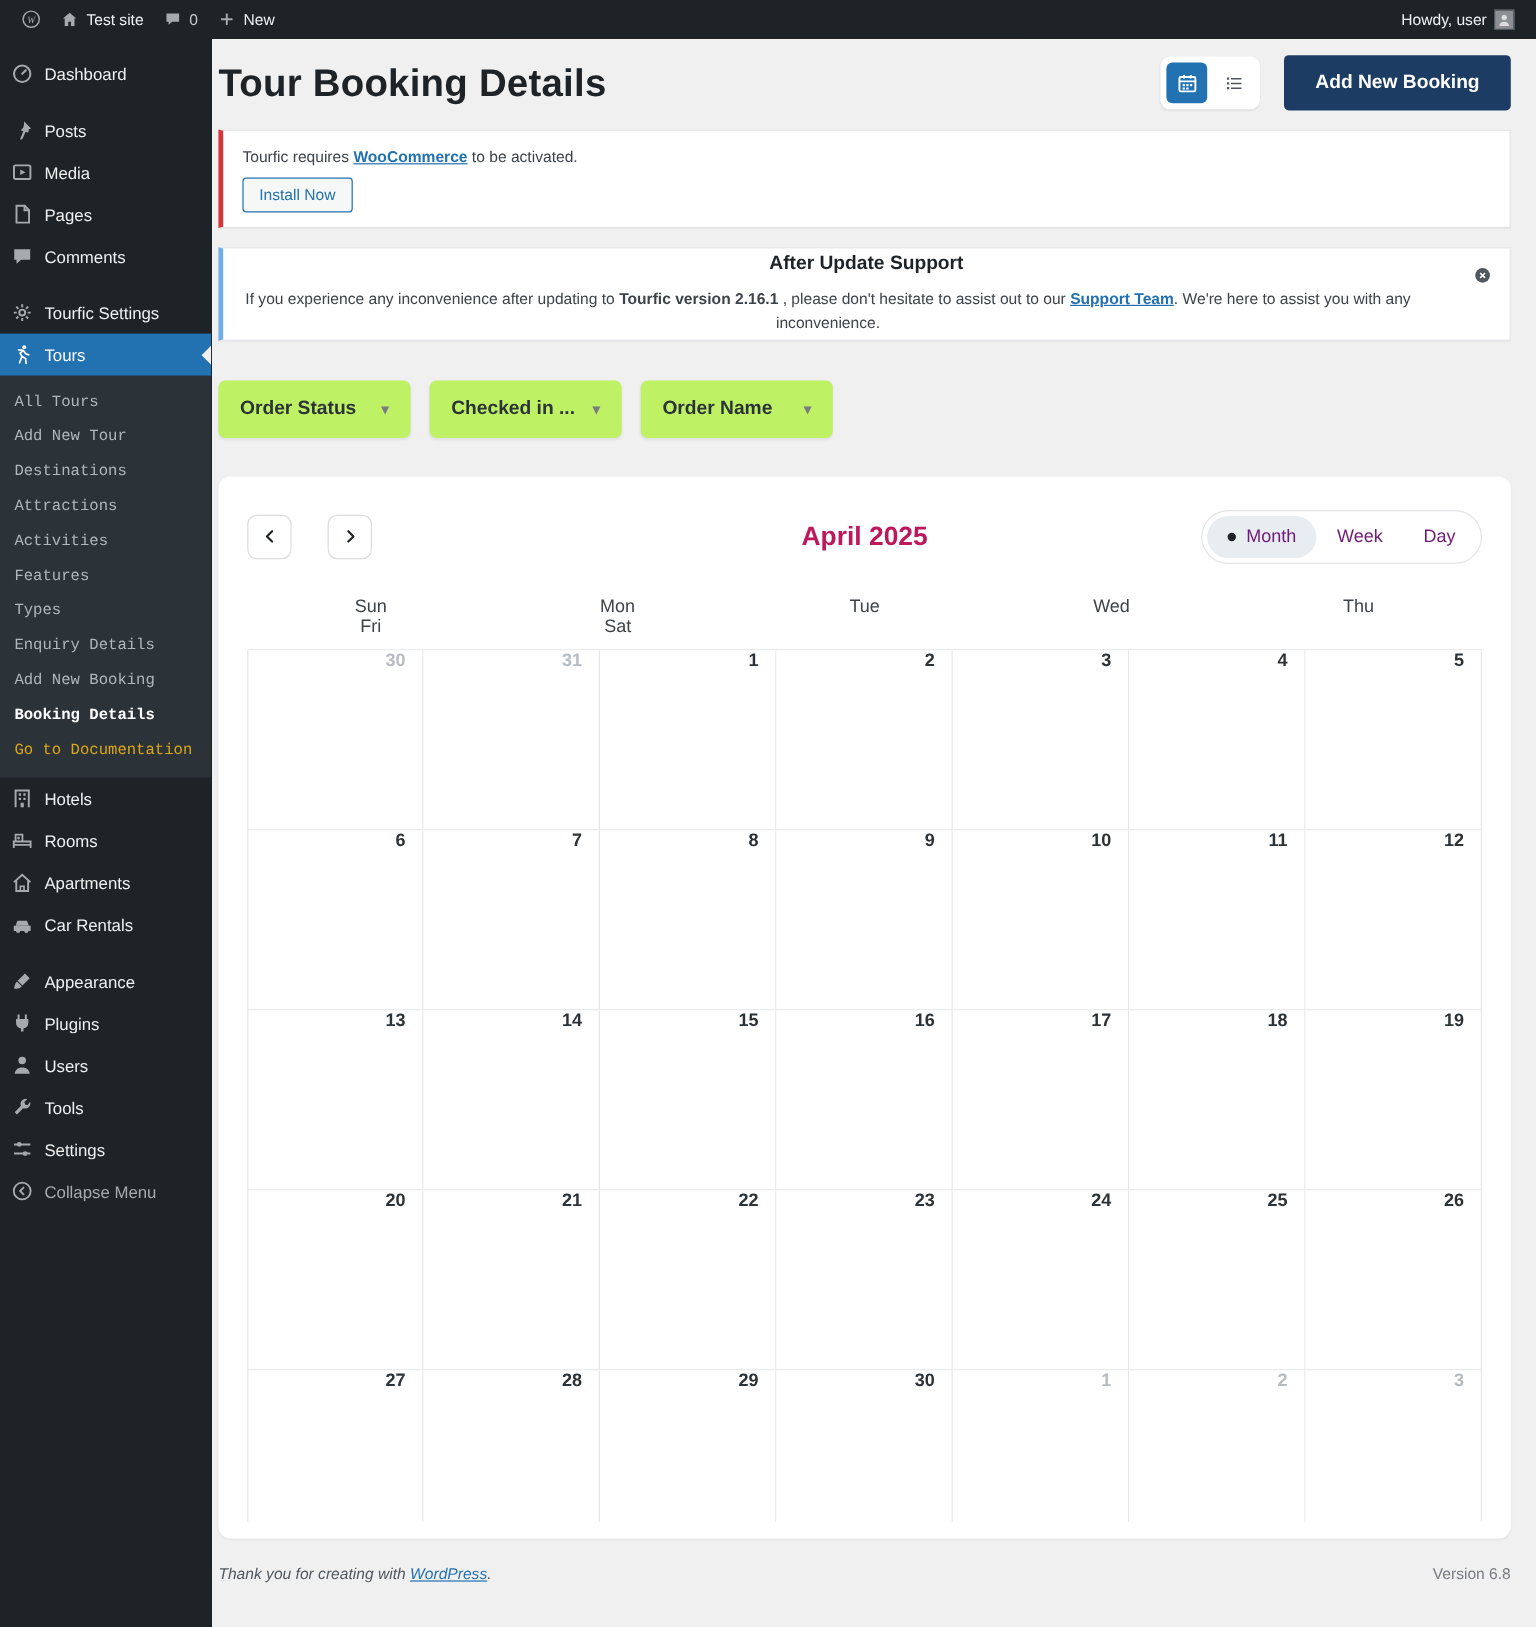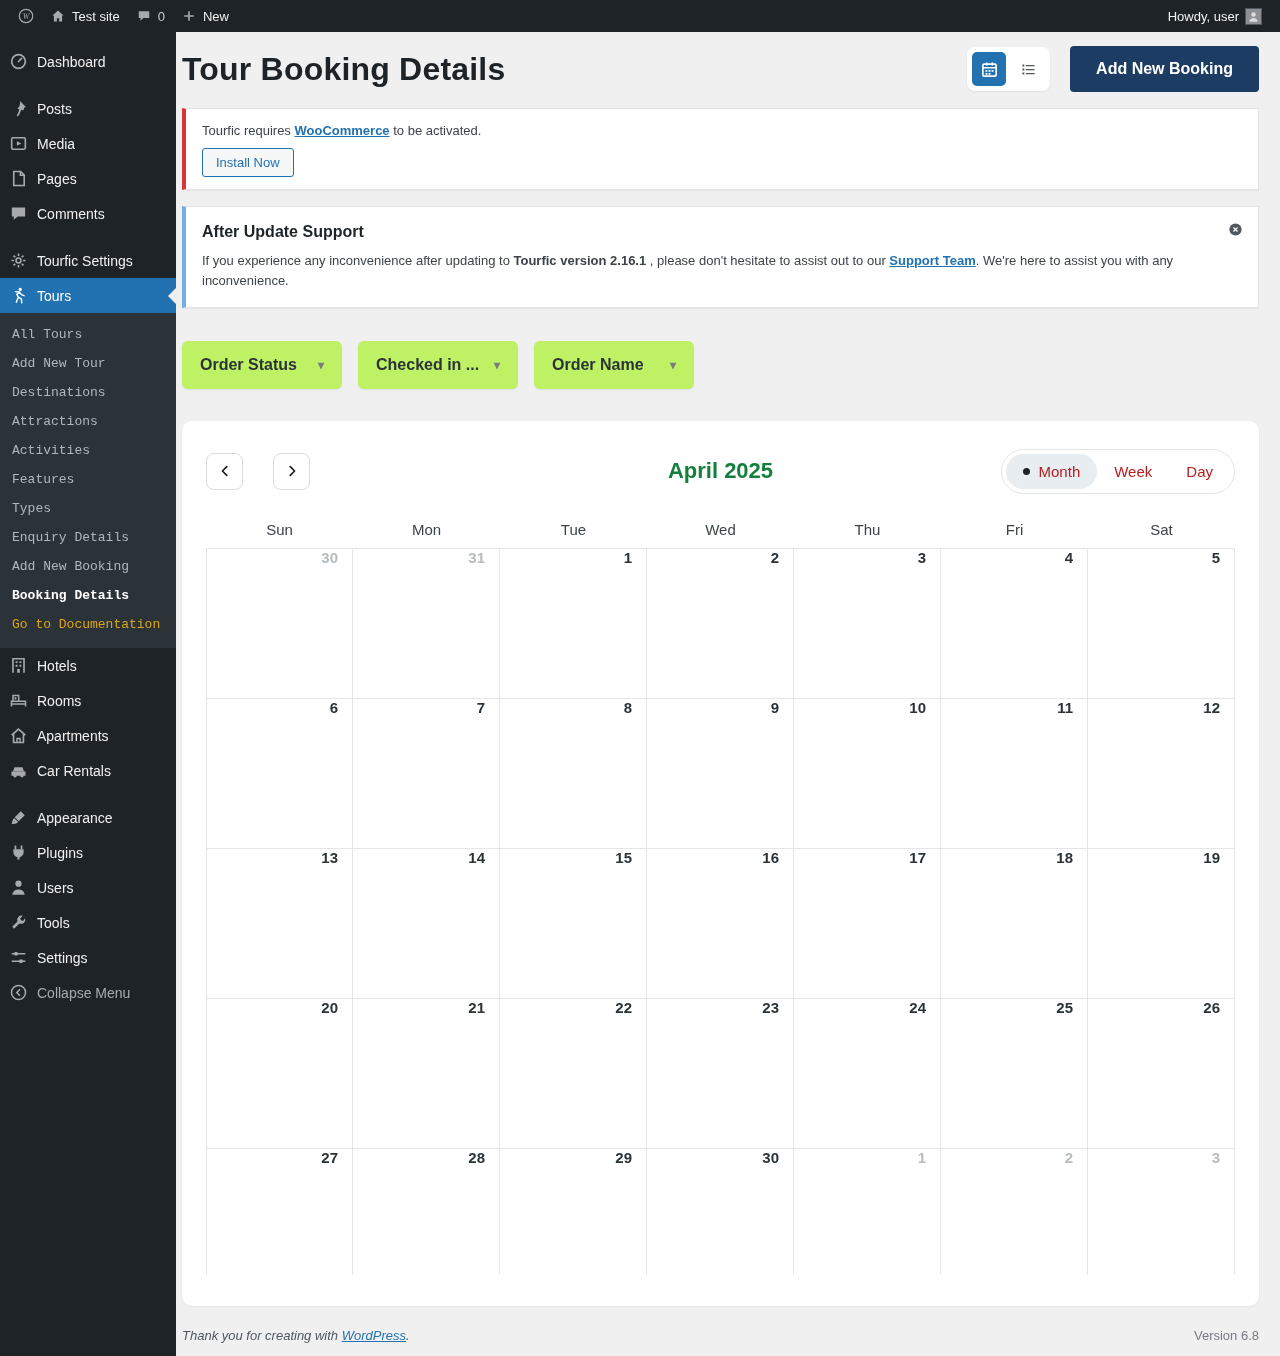--- a/index.html
+++ b/index.html
@@ -74,21 +74,21 @@
     border:none;border-radius:4px;padding:14px 26px;cursor:pointer;
   }
 
   
   .notice{
     background:#fff;border:1px solid #e2e4e7;border-left:4px solid #72aee6;
     box-shadow:0 1px 1px rgba(0,0,0,.04);
     margin-top:16px;padding:12px 16px;position:relative;font-size:13px;color:#3c434a;
   }
   .notice.error{border-left-color:var(--error);}
-  .notice.info{border-left-color:var(--info);padding:16px;}
+  .notice.info{border-left-color:var(--info);padding:4px;text-align:center;}
   .notice-line{margin:2px 0 0;}
   .notice-link{color:var(--accent);font-weight:700;text-decoration:underline;cursor:pointer;}
   .install-btn{
     margin-top:10px;background:#f6f7f7;border:1px solid var(--accent);color:var(--accent);
     border-radius:3px;padding:6px 13px;font-size:13px;cursor:pointer;font-family:"Liberation Sans",sans-serif;
   }
   .notice-title{font-size:16px;font-weight:700;color:#1d2327;margin:0 0 10px;}
   .notice-body{margin:0;line-height:1.55;max-width:1000px;}
   .dismiss{position:absolute;top:12px;right:12px;background:none;border:none;cursor:pointer;color:#50575e;padding:2px;}
   .dismiss svg{width:17px;height:17px;}
@@ -109,31 +109,31 @@
     background:#fff;border-radius:10px;margin-top:32px;height:885px;
     padding:28px 24px 24px;box-shadow:0 1px 2px rgba(0,0,0,.05);overflow:hidden;
   }
   .cal-head{display:flex;align-items:center;position:relative;height:44px;}
   .nav-btn{
     width:37px;height:37px;border:1px solid #dcdcde;background:#fff;border-radius:8px;
     display:flex;align-items:center;justify-content:center;cursor:pointer;color:#1d2327;padding:0;
   }
   .nav-btn svg{width:16px;height:16px;}
   .nav-btn + .nav-btn{margin-left:30px;}
-  .cal-title{position:absolute;left:50%;transform:translateX(-50%);font-size:22px;font-weight:700;color:#15803d;}
+  .cal-title{position:absolute;left:50%;transform:translateX(-50%);font-size:22px;font-weight:700;color:#be185d;}
   .view-switcher{margin-left:auto;border:1px solid #e2e4e7;border-radius:999px;padding:4px;display:flex;align-items:center;background:#fff;}
   .view-btn{
-    border:none;background:transparent;font-size:15px;color:#b91c1c;
+    border:none;background:transparent;font-size:15px;color:#701a75;
     padding:9px 17px;border-radius:999px;cursor:pointer;display:flex;align-items:center;gap:9px;
     font-family:"Liberation Sans",sans-serif;
   }
   .view-btn.active{background:#e8edf2;}
   .dot{width:7px;height:7px;border-radius:50%;background:#1d2327;display:inline-block;}
 
-  .cal-dow{display:grid;grid-template-columns:repeat(7,1fr);margin-top:28px;font-size:15px;color:#3c434a;text-align:center;}
+  .cal-dow{display:grid;grid-template-columns:repeat(5,1fr);margin-top:28px;font-size:15px;color:#3c434a;text-align:center;}
   .cal-grid{margin-top:10px;border-top:1px solid #e4e6e8;}
   .cal-week{display:grid;grid-template-columns:repeat(7,1fr);height:150px;}
   .cal-week:last-child{height:126px;}
   .cal-cell{border-right:1px solid #e4e6e8;border-bottom:1px solid #e4e6e8;position:relative;background:#fff;}
   .cal-week .cal-cell:first-child{border-left:1px solid #e4e6e8;}
   .cal-week:last-child .cal-cell{border-bottom:none;}
   .daynum{position:absolute;top:0;right:14px;font-weight:700;font-size:15px;color:#2c3338;}
   .cal-cell.other .daynum{color:#b6bcc2;font-weight:600;}
 
   

